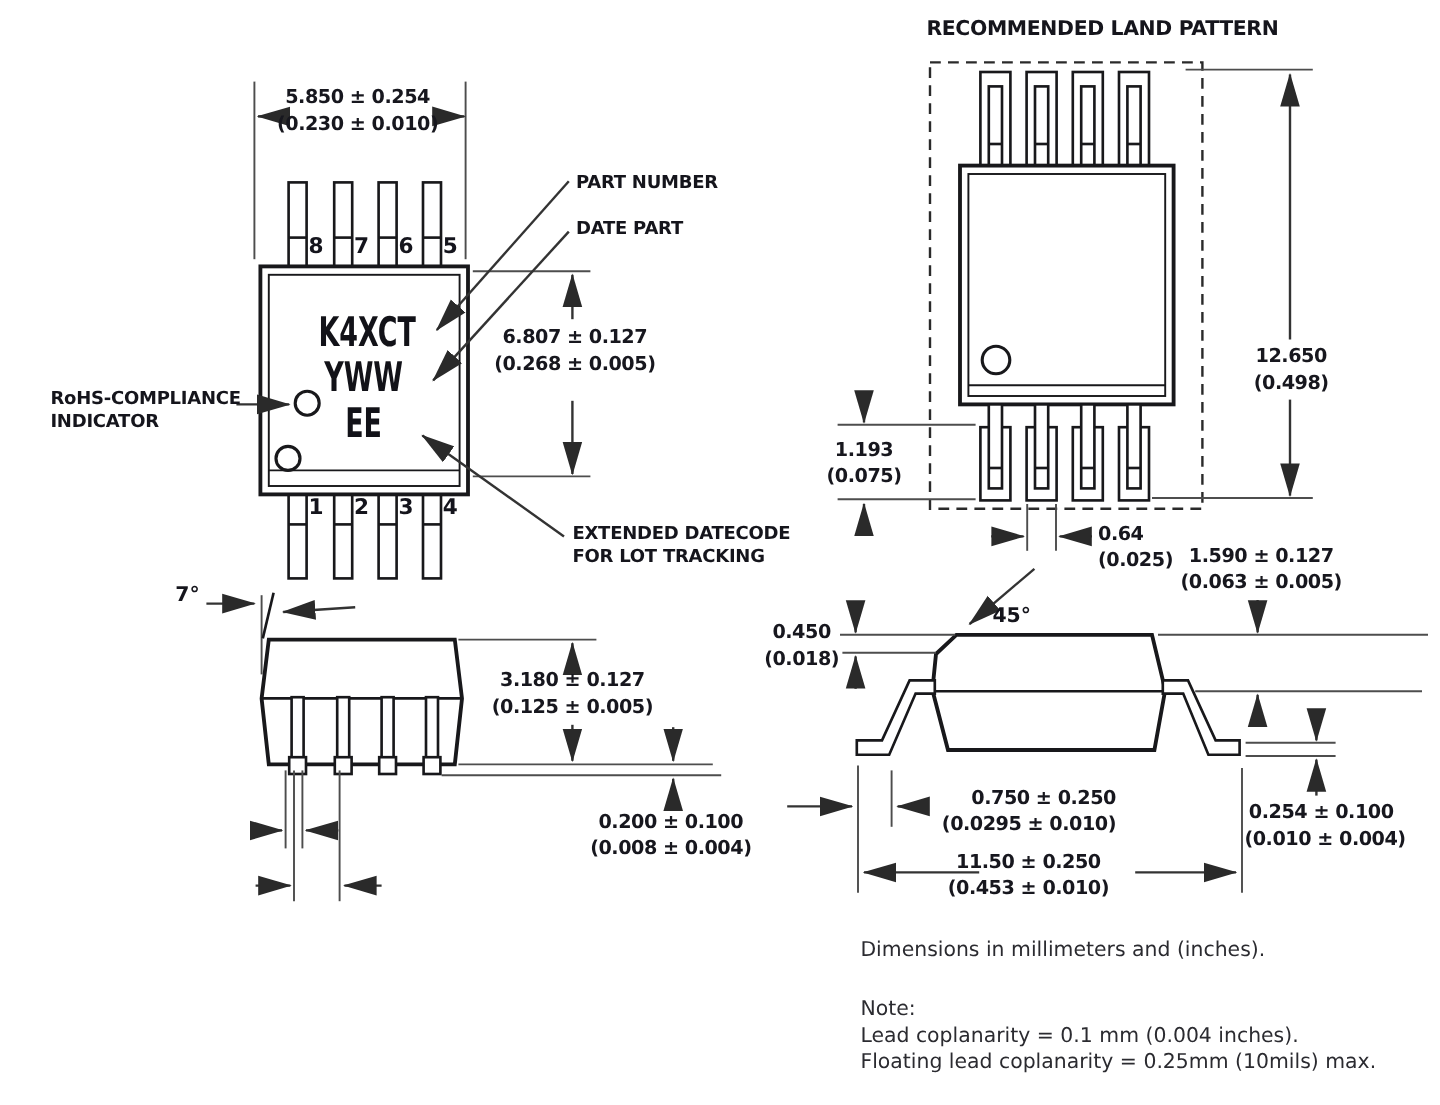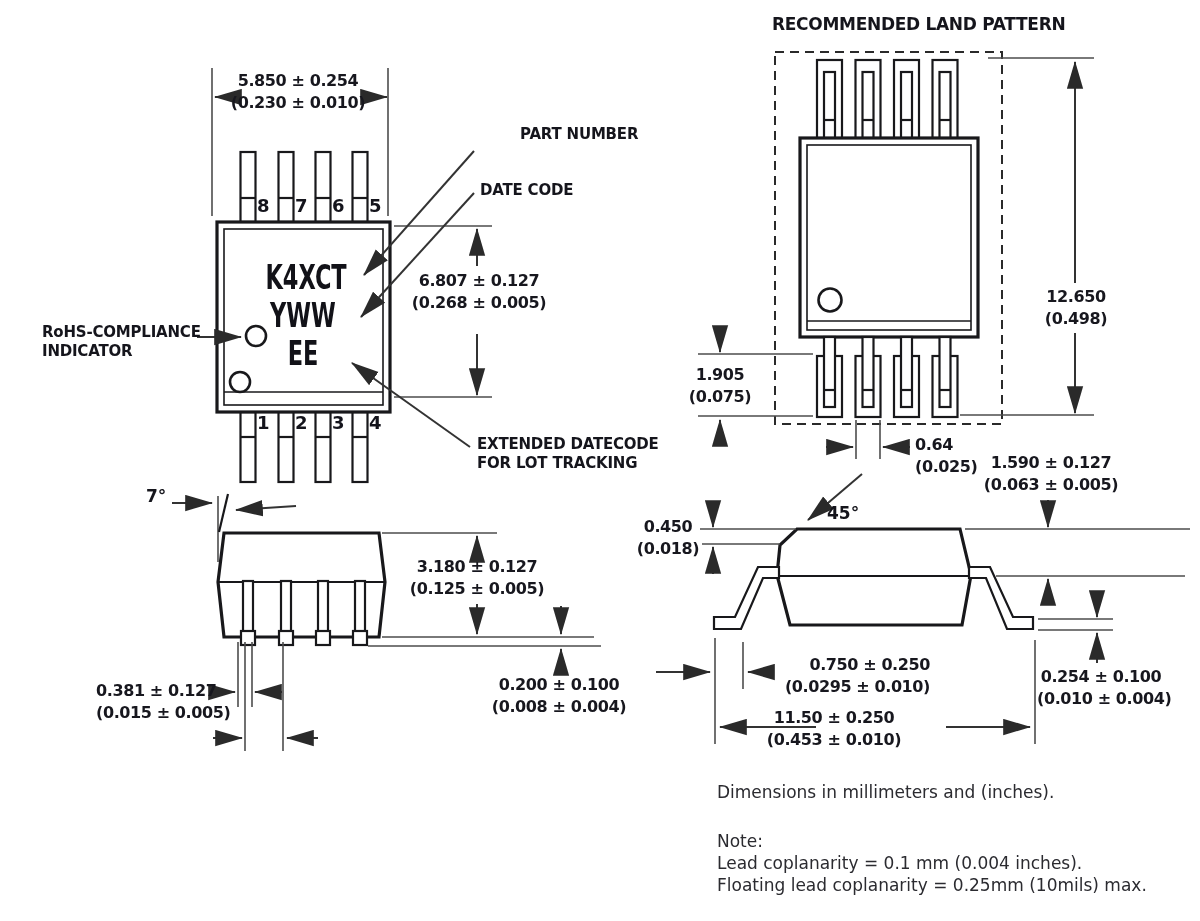--- a/index.html
+++ b/index.html
@@ -203,22 +203,22 @@
   </svg>
 
   <div class="txt dim" style="left:222px;top:70px;width:152px;">
     <div>5.850 ± 0.254</div>
       <div>(0.230 ± 0.010)</div>
   </div>
   <div class="txt dim" style="left:406px;top:270px;width:146px;">
     <div>6.807 ± 0.127</div>
       <div>(0.268 ± 0.005)</div>
   </div>
-  <div class="txt lab" style="left:480px;top:125px;margin-left:40px;">PART NUMBER</div>
-  <div class="txt lab" style="left:480px;top:181px;">DATE CODE</div>
+  <div class="txt lab" style="left:480px;top:143px;">PART NUMBER</div>
+  <div class="txt lab" style="left:480px;top:181px;">DATE PART</div>
   <div class="txt lab" style="left:477px;top:435px;">
     <div>EXTENDED DATECODE</div>
       <div>FOR LOT TRACKING</div>
   </div>
   <div class="txt lab" style="left:42px;top:323px;">
     <div>RoHS-COMPLIANCE</div>
       <div>INDICATOR</div>
   </div>
   <div class="txt mark" style="left:246px;top:258px;width:114px;">
     <div>K4XCT</div>
@@ -232,36 +232,32 @@
   <span class="pn" style="left:257px;top:412px;">1</span>
   <span class="pn" style="left:295px;top:412px;">2</span>
   <span class="pn" style="left:332px;top:412px;">3</span>
   <span class="pn" style="left:369px;top:412px;">4</span>
 
   <div class="txt ang" style="left:146px;top:486px;">7°</div>
   <div class="txt dim" style="left:406px;top:556px;width:142px;">
     <div>3.180 ± 0.127</div>
       <div>(0.125 ± 0.005)</div>
   </div>
-  <div class="txt dim" style="left:96px;top:680px;width:116px;">
-    <div>0.381 ± 0.127</div>
-      <div>(0.015 ± 0.005)</div>
-  </div>
   <div class="txt dim" style="left:485px;top:674px;width:148px;">
     <div>0.200 ± 0.100</div>
       <div>(0.008 ± 0.004)</div>
   </div>
 
   <div class="txt title" style="left:772px;top:14px;">RECOMMENDED LAND PATTERN</div>
   <div class="txt dim" style="left:1037px;top:286px;width:78px;">
     <div>12.650</div>
       <div>(0.498)</div>
   </div>
   <div class="txt dim" style="left:684px;top:364px;width:72px;">
-    <div>1.905</div>
+    <div>1.193</div>
       <div>(0.075)</div>
   </div>
   <div class="txt dim" style="left:915px;top:434px;width:90px;text-align:left;">
     <div>0.64</div>
       <div>(0.025)</div>
   </div>
 
   <div class="txt ang" style="left:827px;top:503px;">45°</div>
   <div class="txt dim" style="left:636px;top:516px;width:64px;">
     <div>0.450</div>
@@ -272,21 +268,21 @@
       <div>(0.063 ± 0.005)</div>
   </div>
   <div class="txt dim" style="left:778px;top:654px;width:152px;text-align:right;">
     <div>0.750 ± 0.250</div>
       <div>(0.0295 ± 0.010)</div>
   </div>
   <div class="txt dim" style="left:1037px;top:666px;width:128px;">
     <div>0.254 ± 0.100</div>
       <div>(0.010 ± 0.004)</div>
   </div>
-  <div class="txt dim" style="left:758px;top:707px;width:152px;">
+  <div class="txt dim" style="left:781px;top:707px;width:152px;">
     <div>11.50 ± 0.250</div>
       <div>(0.453 ± 0.010)</div>
   </div>
 
   <div class="txt note" style="left:717px;top:781px;">Dimensions in millimeters and (inches).</div>
   <div class="txt note" style="left:717px;top:830px;">Note:</div>
   <div class="txt note" style="left:717px;top:852px;">Lead coplanarity = 0.1 mm (0.004 inches).</div>
   <div class="txt note" style="left:717px;top:874px;">Floating lead coplanarity = 0.25mm (10mils) max.</div>
 
 </div>

